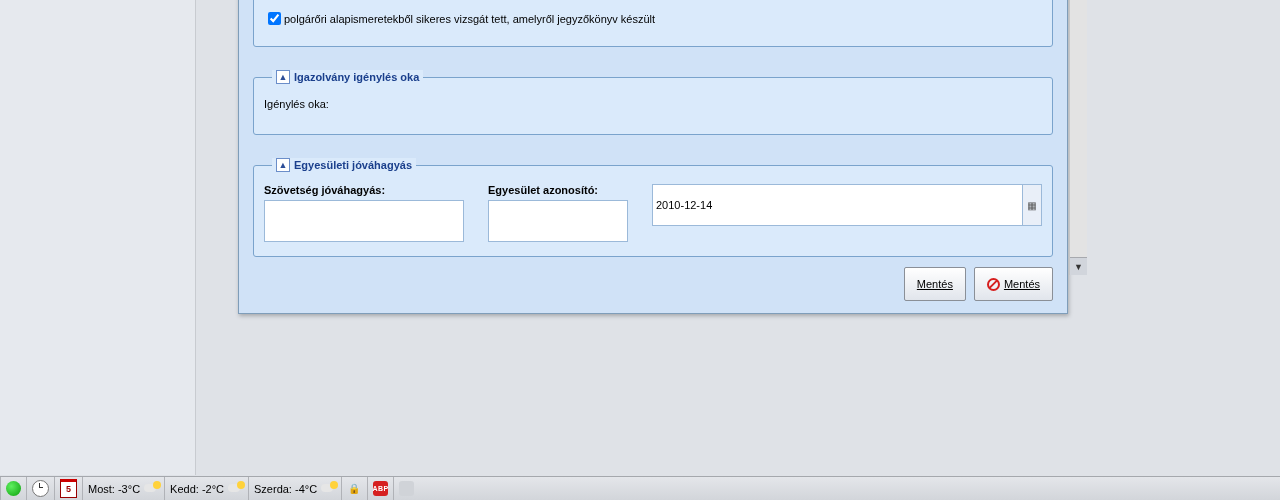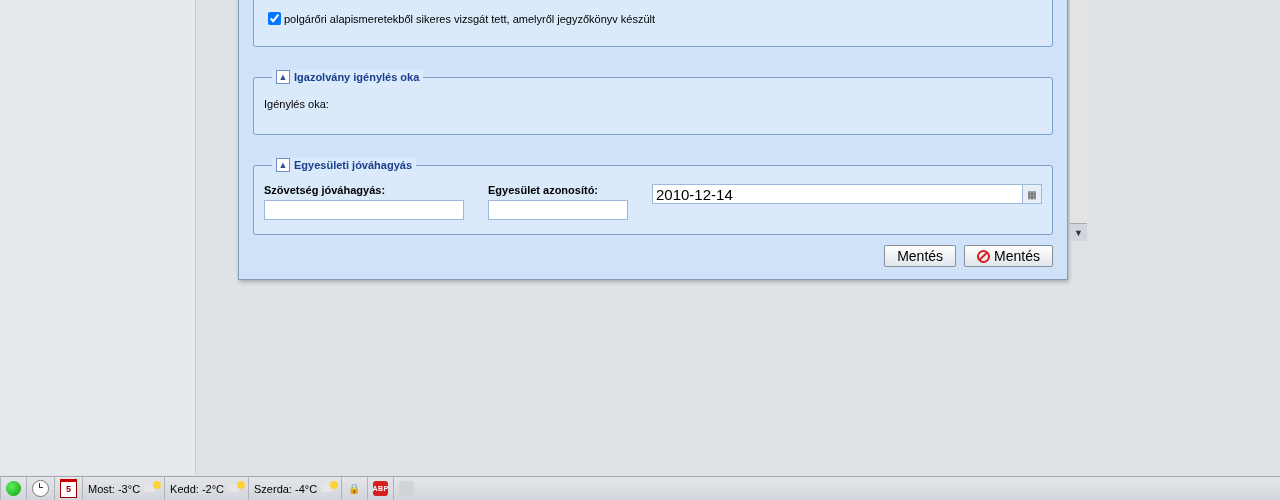--- a/index.html
+++ b/index.html
@@ -99,22 +99,22 @@
     grid-template-columns: 200px 140px 1fr;
     column-gap: 24px;
   }
   .approval-grid .col { display: flex; flex-direction: column; gap: 4px; }
   .approval-grid .col label { color: #000; font-weight: bold; }
   .approval-grid input[type="text"] {
     height: 18px;
     border: 1px solid #9bb9d9;
     background: #fff;
     font-family: inherit;
-    font-size: 15px;
-    padding: 0 3px;
+    font-size: 11px;
+    padding: 11px 3px;
   }
   .date-wrap {
     display: flex;
   }
   .date-wrap input[type="text"] { flex: 1; }
   .date-wrap .cal-btn {
     width: 18px;
     border: 1px solid #9bb9d9;
     border-left: none;
     background: #e9eff8;
@@ -153,31 +153,32 @@
 
   
   .actions {
     display: flex;
     justify-content: flex-end;
     gap: 8px;
     margin-top: 10px;
   }
   .btn {
     height: 22px;
-    padding: 4px 12px;
+    padding: 16px 12px;
     border: 1px solid #8a8f97;
     border-radius: 2px;
     background: linear-gradient(#ffffff,#e1e5ec);
     display: inline-flex;
     align-items: center;
     gap: 4px;
     font-family: inherit;
-    font-size: 14px;
+    font-size: 11px;
     cursor: pointer;
     color: #000;
+    text-decoration: underline;
   }
   .btn .cancel-ico {
     width: 13px;
     height: 13px;
     border: 2px solid #d61e1e;
     border-radius: 50%;
     position: relative;
     box-sizing: border-box;
   }
   .btn .cancel-ico::after {

